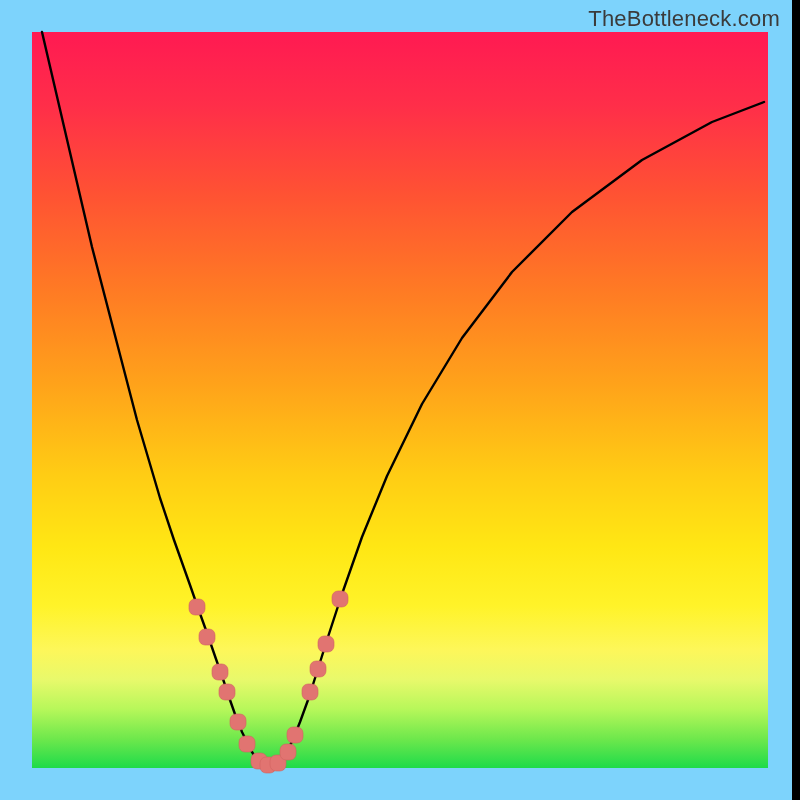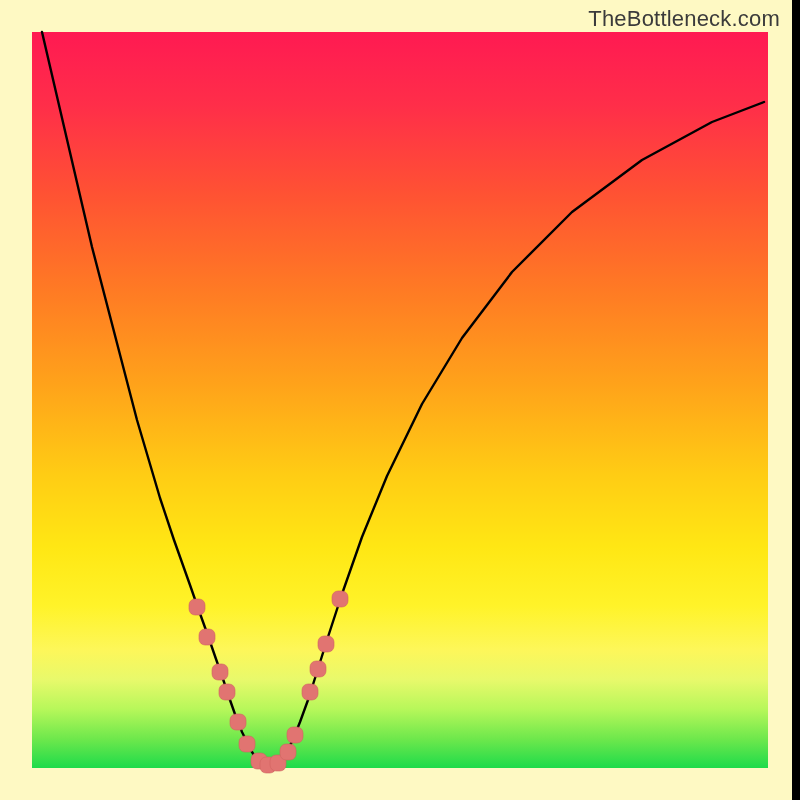--- a/index.html
+++ b/index.html
@@ -10,21 +10,21 @@
     overflow: hidden;
     background: #000;
     font-family: Arial, Helvetica, sans-serif;
   }
   .frame {
     position: absolute;
     left: 0;
     top: 0;
     width: 792px;
     height: 800px;
-    background: #fef9c3;
+    background: #7dd3fc;
   }
   .plot {
     position: absolute;
     left: 32px;
     top: 32px;
     width: 736px;
     height: 736px;
     
     background: linear-gradient(
       to bottom,

